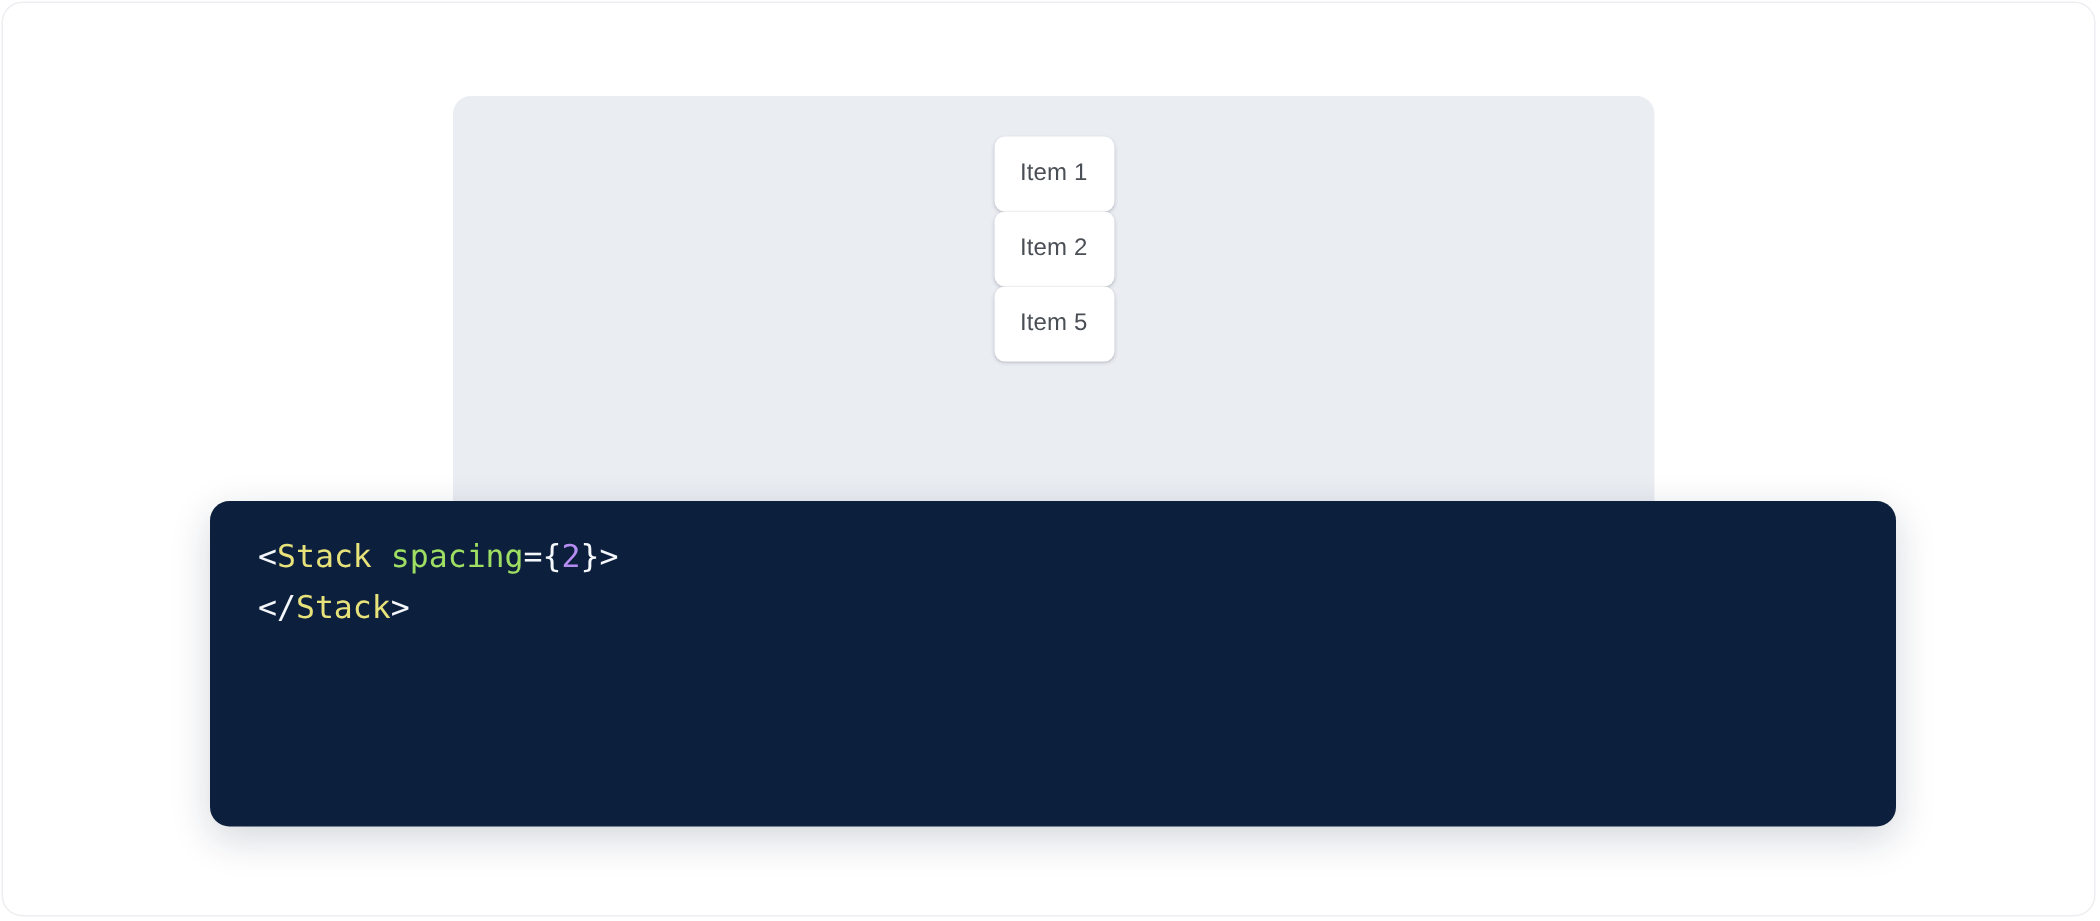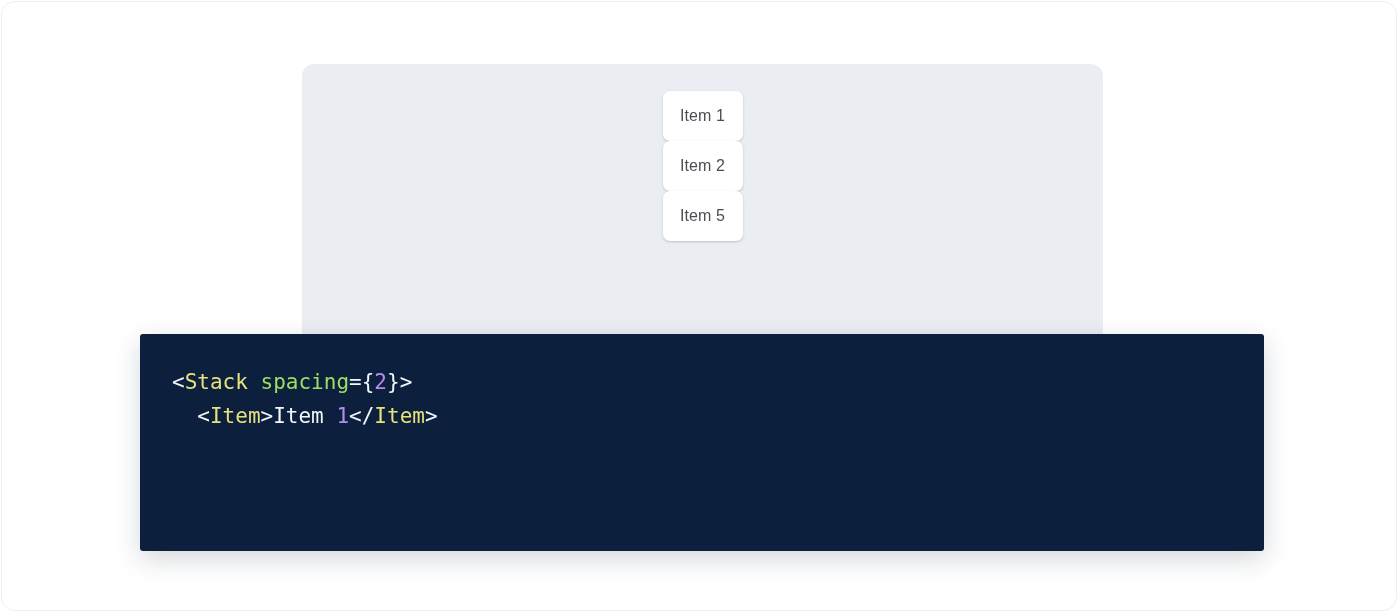--- a/index.html
+++ b/index.html
@@ -71,22 +71,22 @@
 
   
   .code-block {
     position: absolute;
     left: 138px;
     top: 332px;
     width: 1124px;
     height: 217px;
     box-sizing: border-box;
     background: #0c1f3d;
-    border-radius: 3px;
-    padding: 32px 32px;
+    border-radius: 13px;
+    padding: 21px 32px;
     box-shadow: 0 8px 26px rgba(12, 31, 61, 0.18);
     overflow: hidden;
   }
 
   .code-block pre {
     margin: 0;
     font-family: "DejaVu Sans Mono", "Liberation Mono", monospace;
     font-size: 21px;
     line-height: 33.6px;
     color: #f4f7fb;
@@ -117,17 +117,17 @@
           <span>Item 2</span>
         </div>
         <div class="item-card">
           <span>Item 5</span>
         </div>
       </div>
   </div>
 
   <div class="code-block">
     <pre id="code-pre"><span class="code-line"><span class="tok-punct">&lt;</span><span class="tok-tag">Stack</span><span class="tok-text"> </span><span class="tok-attr">spacing</span><span class="tok-punct">={</span><span class="tok-num">2</span><span class="tok-punct">}&gt;</span>
-</span><span class="code-line">  <span class="tok-punct">&lt;</span><span class="tok-tag">Item</span><span class="tok-punct">&gt;</span><span class="tok-text">Item </span><span class="tok-num">1</span><span class="tok-punct">&lt;/</span><span class="tok-tag">Item</span><span class="tok-punct">&gt;</span>
+</span><span class="code-line"><span class="tok-punct">&lt;/</span><span class="tok-tag">Stack</span><span class="tok-punct">&gt;</span>
 </span></pre>
   </div>
 
 </div>
 
 </body></html>

